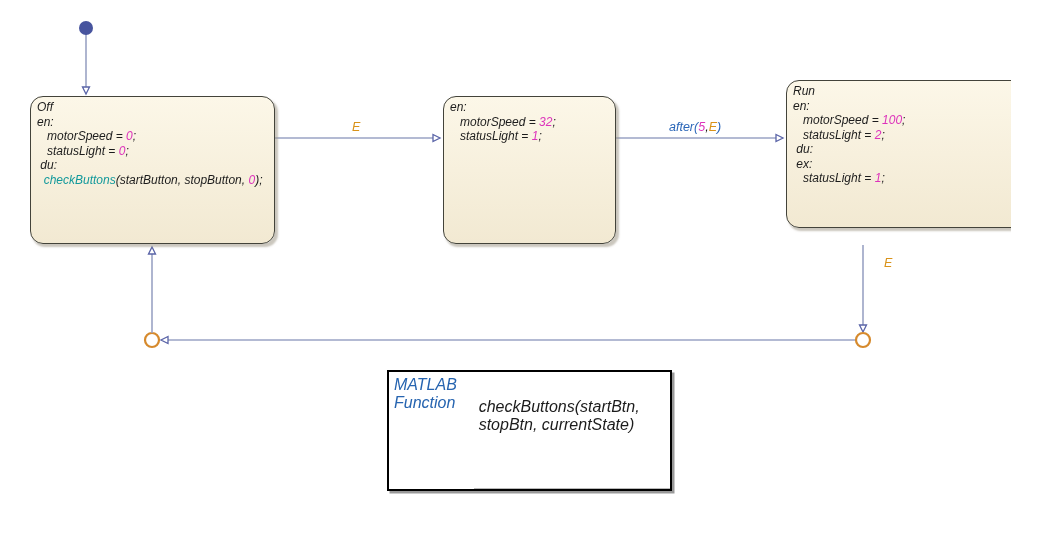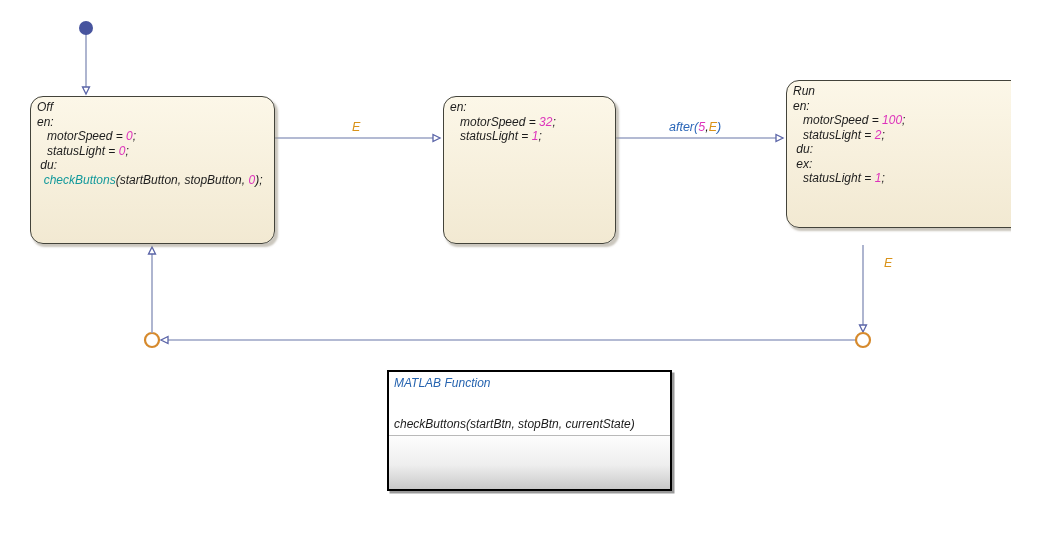--- a/index.html
+++ b/index.html
@@ -33,24 +33,24 @@
   .c-f{color:var(--function-name);text-align:right;}
   .c-k{color:var(--keyword);}
   .c-e{color:var(--event);}
 
   .tlabel{
     position:absolute;font-size:12.5px;line-height:14px;
     white-space:pre;color:var(--state-text);
   }
 
   .mlfunc{
-    position:absolute;box-sizing:border-box;display:flex;flex-direction:column;
+    position:absolute;box-sizing:border-box;display:flex;flex-direction:row;
     background:#ffffff;border:2px solid var(--ml-border);
     box-shadow:2.5px 2.5px 0 rgba(70,70,70,.55);
-    font-size:12px;
+    font-size:16px;
   }
   .ml-title{color:var(--ml-title);padding:4px 5px 1px 5px;}
   .ml-sig{color:#1c1c1c;padding:2px 5px 4px 5px;border-bottom:1px solid #b9b9b9;margin-top:24px;}
   .ml-body{flex:1;background:linear-gradient(180deg,#fdfdfd 0%,#eeeeee 55%,var(--ml-body-bottom) 100%);}
 </style>
 </head>
 <body>
 
 <div class="canvas">
 

